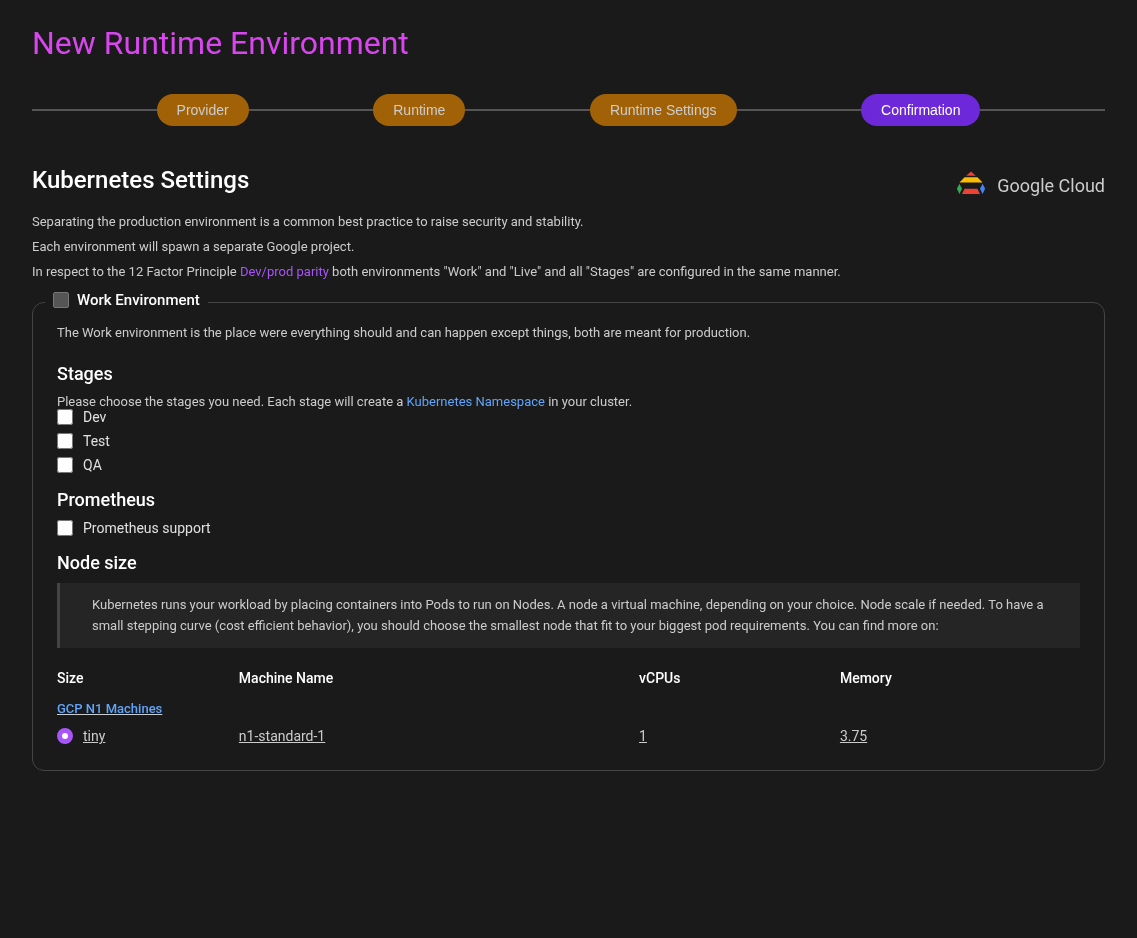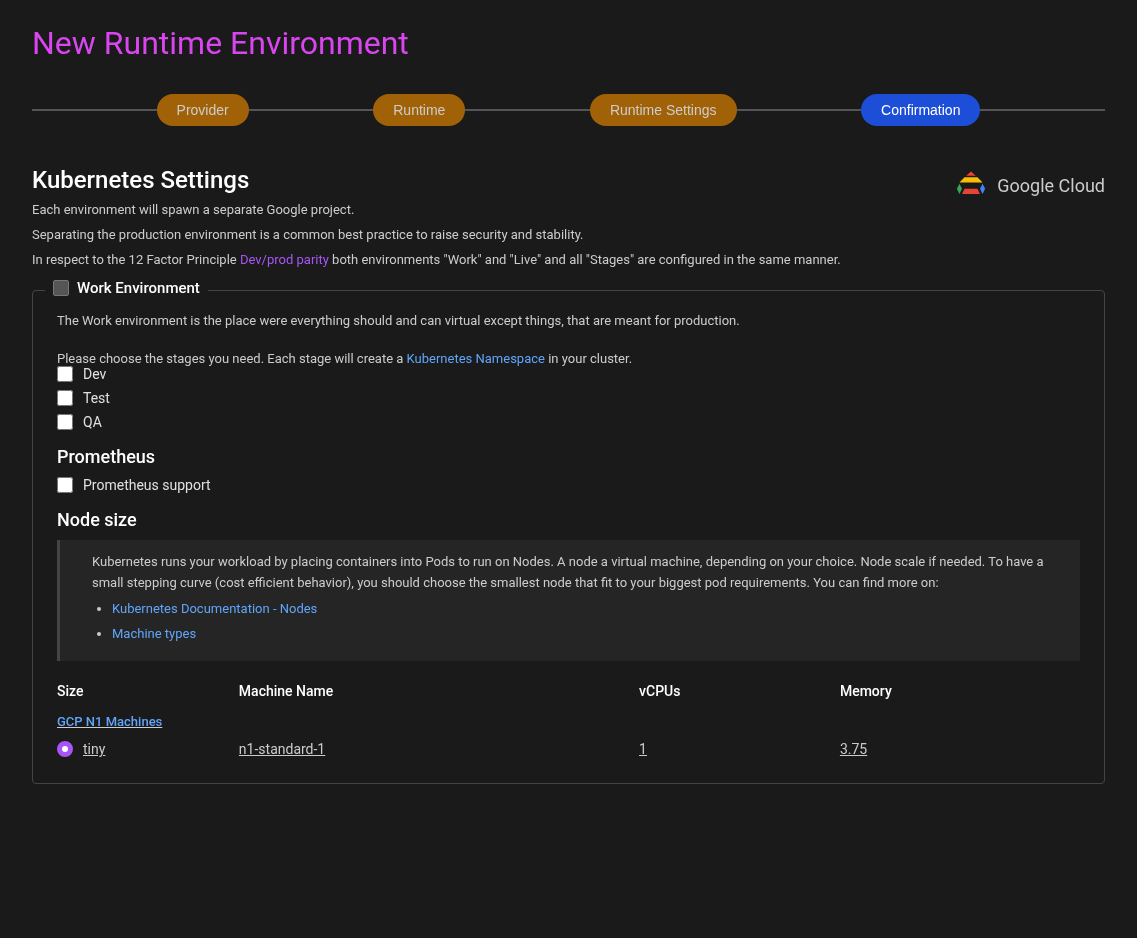--- a/index.html
+++ b/index.html
@@ -39,28 +39,29 @@
       border: none;
       border-radius: 20px;
       padding: 8px 20px;
       font-size: 14px;
       cursor: pointer;
       white-space: nowrap;
       position: relative;
       z-index: 1;
     }
     .step-btn.active {
-      background: #1d4ed8;
+      background: #6d28d9;
       color: #fff;
     }
     
     .section-header {
       display: flex;
       align-items: flex-start;
       justify-content: space-between;
+      margin-bottom: 12px;
     }
     .section-title {
       font-size: 24px;
       font-weight: 500;
       color: #ffffff;
     }
     .google-cloud-logo {
       display: flex;
       align-items: center;
       gap: 8px;
@@ -81,21 +82,21 @@
       margin-bottom: 4px;
     }
     .link-purple {
       color: #a855f7;
       text-decoration: none;
       cursor: pointer;
     }
     
     .work-env-box {
       border: 1px solid #444;
-      border-radius: 4px;
+      border-radius: 12px;
       padding: 20px 24px;
       margin-top: 20px;
       position: relative;
     }
     .work-env-legend {
       position: absolute;
       top: -12px;
       left: 12px;
       display: flex;
       align-items: center;
@@ -252,36 +253,37 @@
         <path d="M35.5 8.5L28 2 20.5 8.5h15z" fill="#EA4335"></path>
         <path d="M38 11H18l-8 8h36l-8-8z" fill="#FBBC05"></path>
         <path d="M10 21l-4 8 4 8 4-8-4-8z" fill="#34A853"></path>
         <path d="M46 21l-4 8 4 8 4-8-4-8z" fill="#4285F4"></path>
         <path d="M14 37h28l-4-8H18l-4 8z" fill="#EA4335"></path>
       </svg>
       <span class="gcp-label">Google Cloud</span>
     </div>
   </div>
 
+  <p class="description">Separating the production environment is a common best practice to raise security and stability.</p>
   <p class="description">Each environment will spawn a separate Google project.</p>
-  <p class="description">Separating the production environment is a common best practice to raise security and stability.</p>
   <p class="description">
     <span>In respect to the 12 Factor Principle</span>
     <a class="link-purple" href="#">Dev/prod parity</a>
     <span>both environments "Work" and "Live" and all "Stages" are configured in the same manner.</span>
   </p>
 
   <div class="work-env-box">
     <div class="work-env-legend">
       <span class="work-env-checkbox"></span>
       <span class="work-env-title">Work Environment</span>
     </div>
 
-    <p class="work-env-desc">The Work environment is the place were everything should and can virtual except things, that are meant for production.</p>
-
+    <p class="work-env-desc">The Work environment is the place were everything should and can happen except things, both are meant for production.</p>
+
+    <h3 class="sub-heading">Stages</h3>
     <p class="stages-desc">
       <span>Please choose the stages you need. Each stage will create a</span>
       <a class="link-blue" href="#">Kubernetes Namespace</a>
       <span>in your cluster.</span>
     </p>
 
     <div class="checkbox-item">
       <input type="checkbox" id="dev" style="">
       <label class="checkbox-label" for="dev">Dev</label>
     </div>
@@ -297,28 +299,20 @@
     <h3 class="sub-heading">Prometheus</h3>
     <div class="checkbox-item">
       <input type="checkbox" id="prometheus-support" style="">
       <label class="checkbox-label" for="prometheus-support">Prometheus support</label>
     </div>
 
     <h3 class="sub-heading">Node size</h3>
 
     <div class="node-desc">
       <span>Kubernetes runs your workload by placing containers into Pods to run on Nodes. A node a virtual machine, depending on your choice. Node scale if needed. To have a small stepping curve (cost efficient behavior), you should choose the smallest node that fit to your biggest pod requirements. You can find more on:</span>
-      <ul class="node-links">
-        <li>
-          <a class="link-blue" href="#">Kubernetes Documentation - Nodes</a>
-        </li>
-        <li>
-          <a class="link-blue" href="#">Machine types</a>
-        </li>
-      </ul>
     </div>
 
     <table class="size-table">
       <thead>
         <tr>
           <th>Size</th>
           <th>Machine Name</th>
           <th>vCPUs</th>
           <th>Memory</th>
         </tr>

